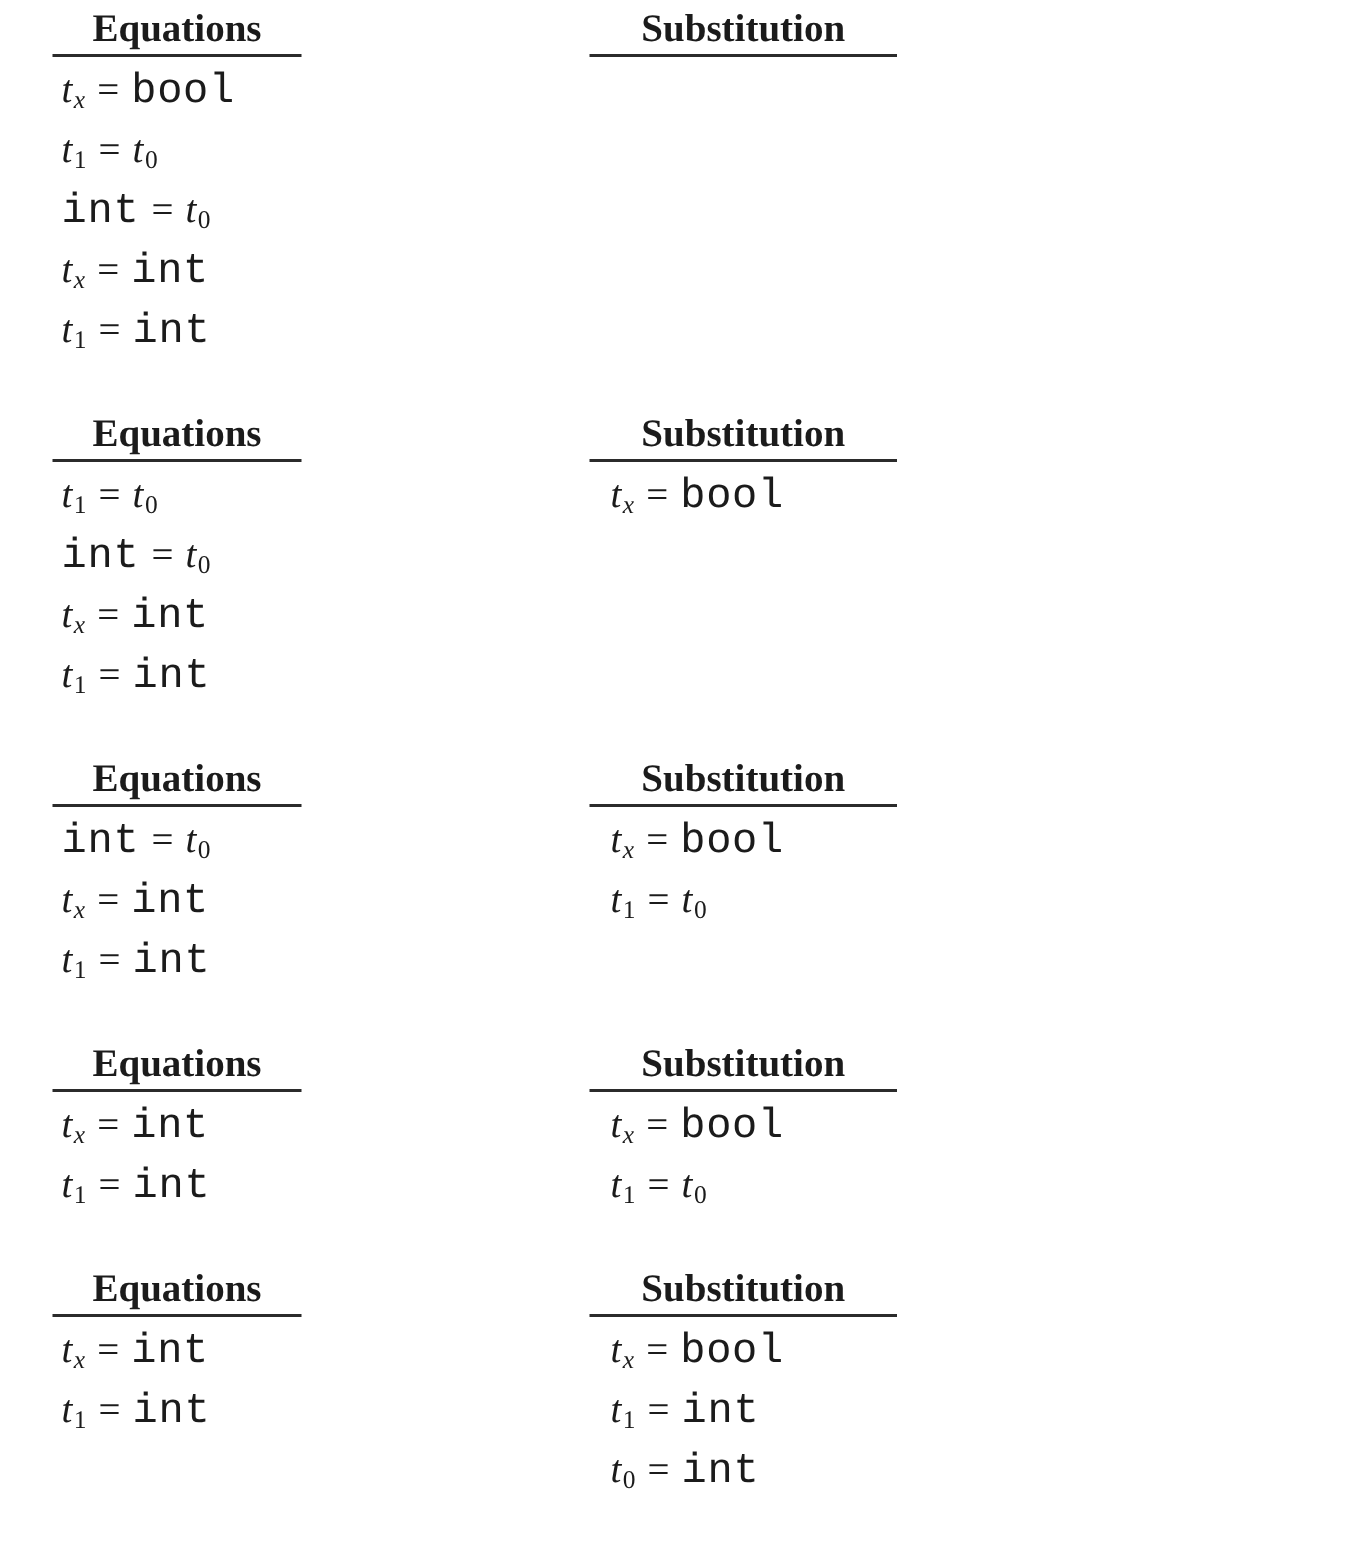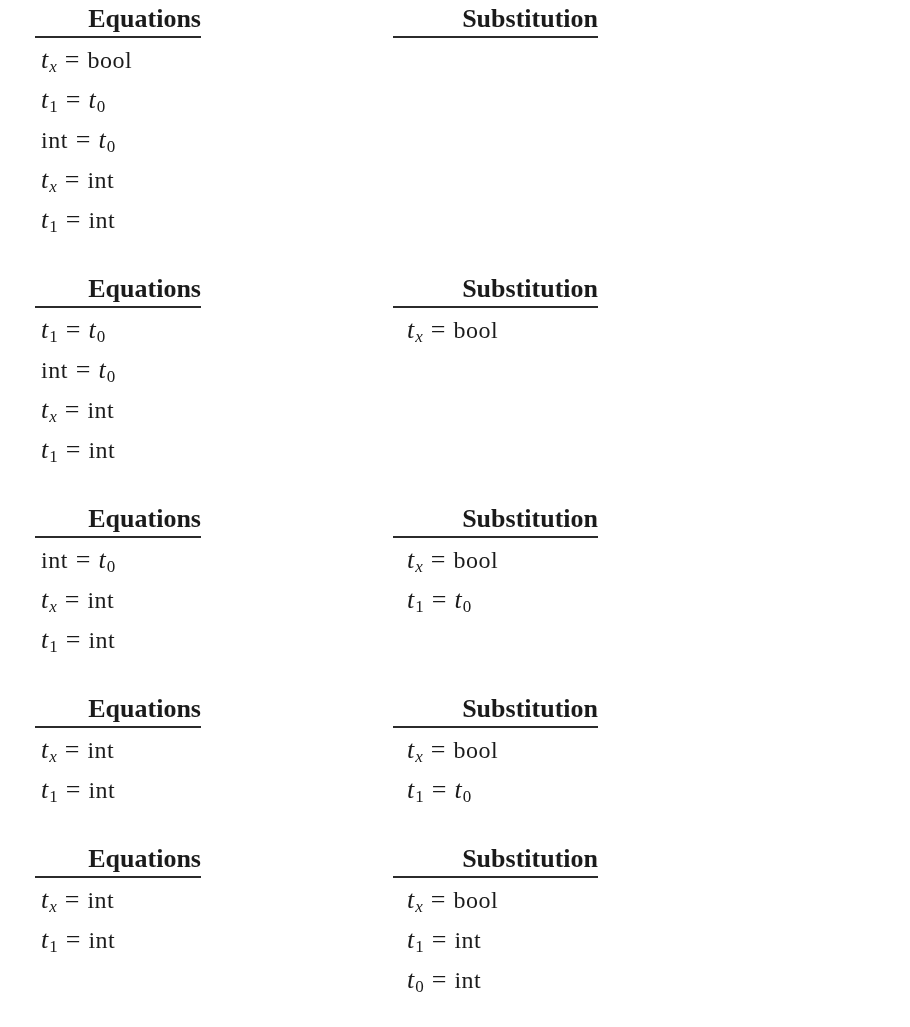--- a/index.html
+++ b/index.html
@@ -29,21 +29,21 @@
   }
   .col-equations {
     margin-left: 35px;
     width: 166px;
   }
   .col-substitution {
     margin-left: 192px;
     width: 205px;
   }
   .tbl-header {
-    text-align: right;
+    text-align: center;
     font-weight: bold;
     font-size: 26px;
     line-height: 29px;
     padding-bottom: 3px;
     border-bottom: 2px solid #2b2b2b;
     white-space: nowrap;
   }
   .rows {
     padding-top: 2px;
   }
@@ -60,22 +60,22 @@
     font-size: 26px;
   }
   .var-sub {
     font-size: 17px;
     vertical-align: -4px;
     margin-left: 1px;
   }
   .var-sub.italic { font-style: italic; }
   .var-sub.upright { font-style: normal; }
   .type-term {
-    font-family: Liberation Serif, serif;
-    font-size: 24px;
+    font-family: Liberation Mono, monospace;
+    font-size: 28px;
     letter-spacing: 0.5px;
   }
   .equals-sign {
     margin: 0 8px;
     font-size: 26px;
   }
 </style>
 </head>
 <body>
 

